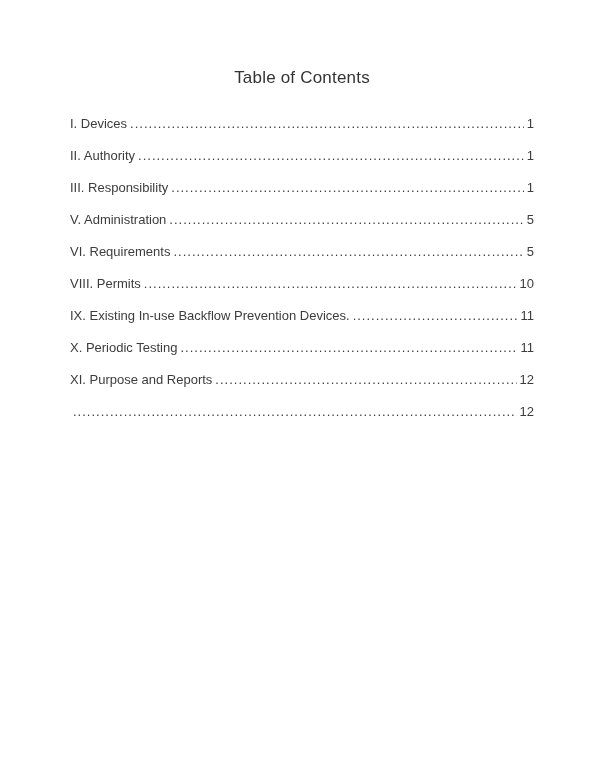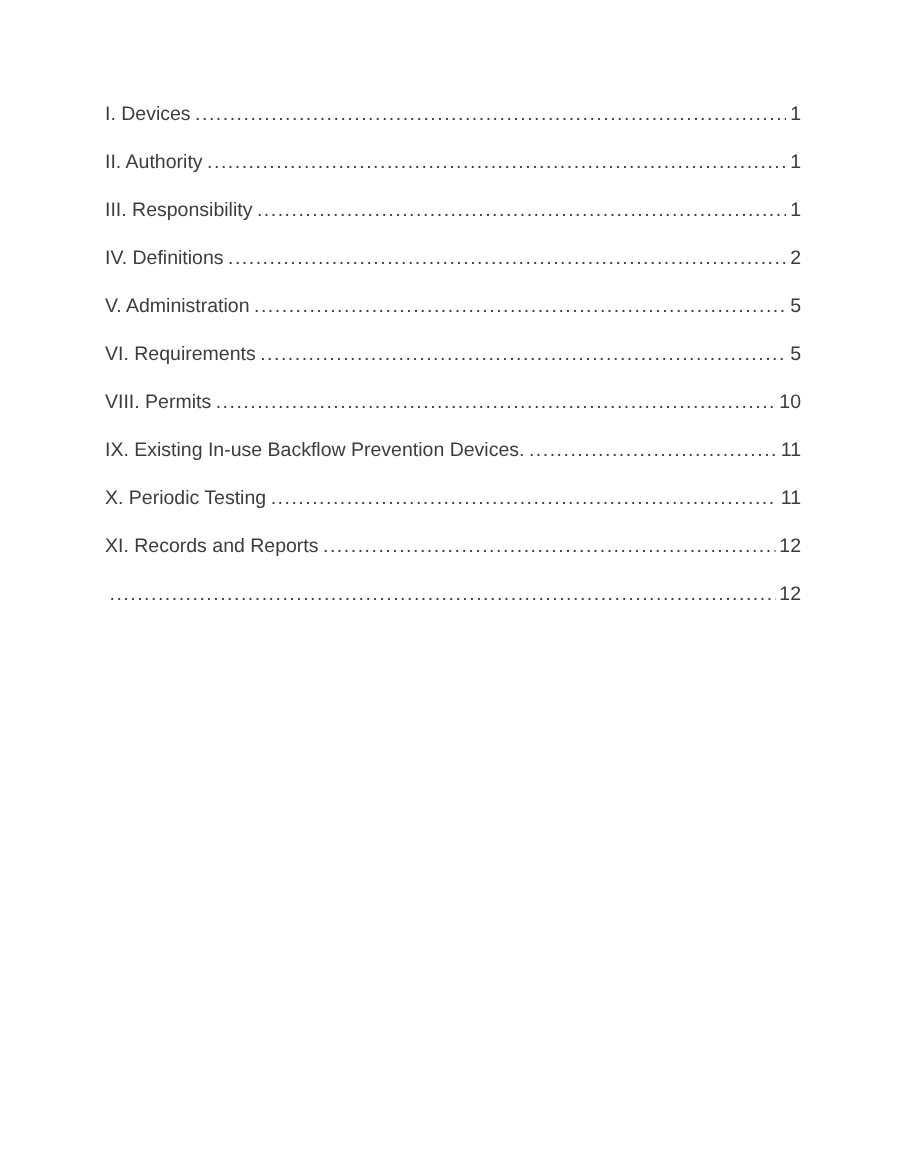--- a/index.html
+++ b/index.html
@@ -58,20 +58,21 @@
     flex: 0 0 auto;
     white-space: nowrap;
     text-align: right;
   }
 </style>
 </head>
 <body>
 
 <div class="page">
 
+  <h1 class="doc-title">Table of Contents</h1>
 
   <div class="toc-list">
 
     <div class="toc-row">
       <span class="toc-label">I. Devices</span>
       <span class="toc-leader"></span>
       <span class="toc-page">1</span>
     </div>
 
     <div class="toc-row">
@@ -79,25 +80,20 @@
       <span class="toc-leader"></span>
       <span class="toc-page">1</span>
     </div>
 
     <div class="toc-row">
       <span class="toc-label">III. Responsibility</span>
       <span class="toc-leader"></span>
       <span class="toc-page">1</span>
     </div>
 
-    <div class="toc-row">
-      <span class="toc-label">IV. Definitions</span>
-      <span class="toc-leader"></span>
-      <span class="toc-page">2</span>
-    </div>
 
     <div class="toc-row">
       <span class="toc-label">V. Administration</span>
       <span class="toc-leader"></span>
       <span class="toc-page">5</span>
     </div>
 
     <div class="toc-row">
       <span class="toc-label">VI. Requirements</span>
       <span class="toc-leader"></span>
@@ -117,21 +113,21 @@
       <span class="toc-page">11</span>
     </div>
 
     <div class="toc-row">
       <span class="toc-label">X. Periodic Testing</span>
       <span class="toc-leader"></span>
       <span class="toc-page">11</span>
     </div>
 
     <div class="toc-row">
-      <span class="toc-label">XI. Records and Reports</span>
+      <span class="toc-label">XI. Purpose and Reports</span>
       <span class="toc-leader"></span>
       <span class="toc-page">12</span>
     </div>
 
     <div class="toc-row">
       <span class="toc-leader"></span>
       <span class="toc-page">12</span>
     </div>
 
 

